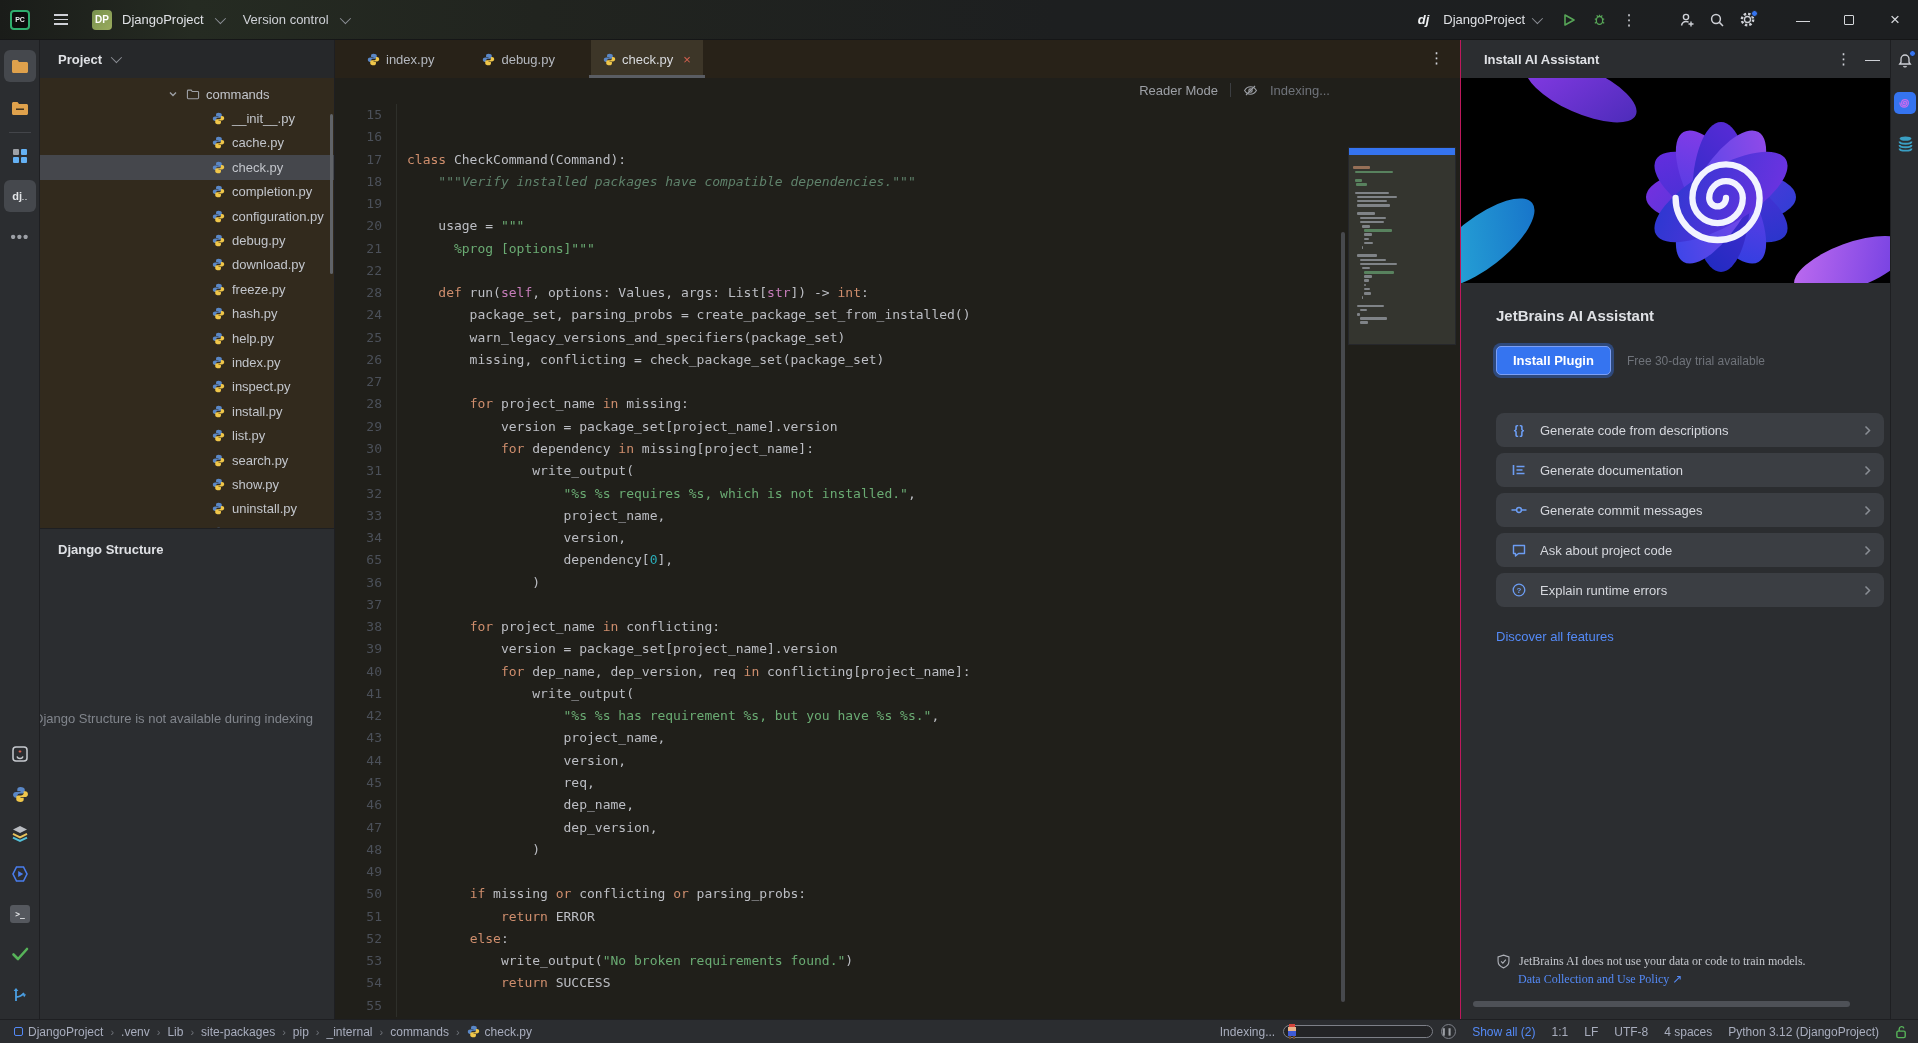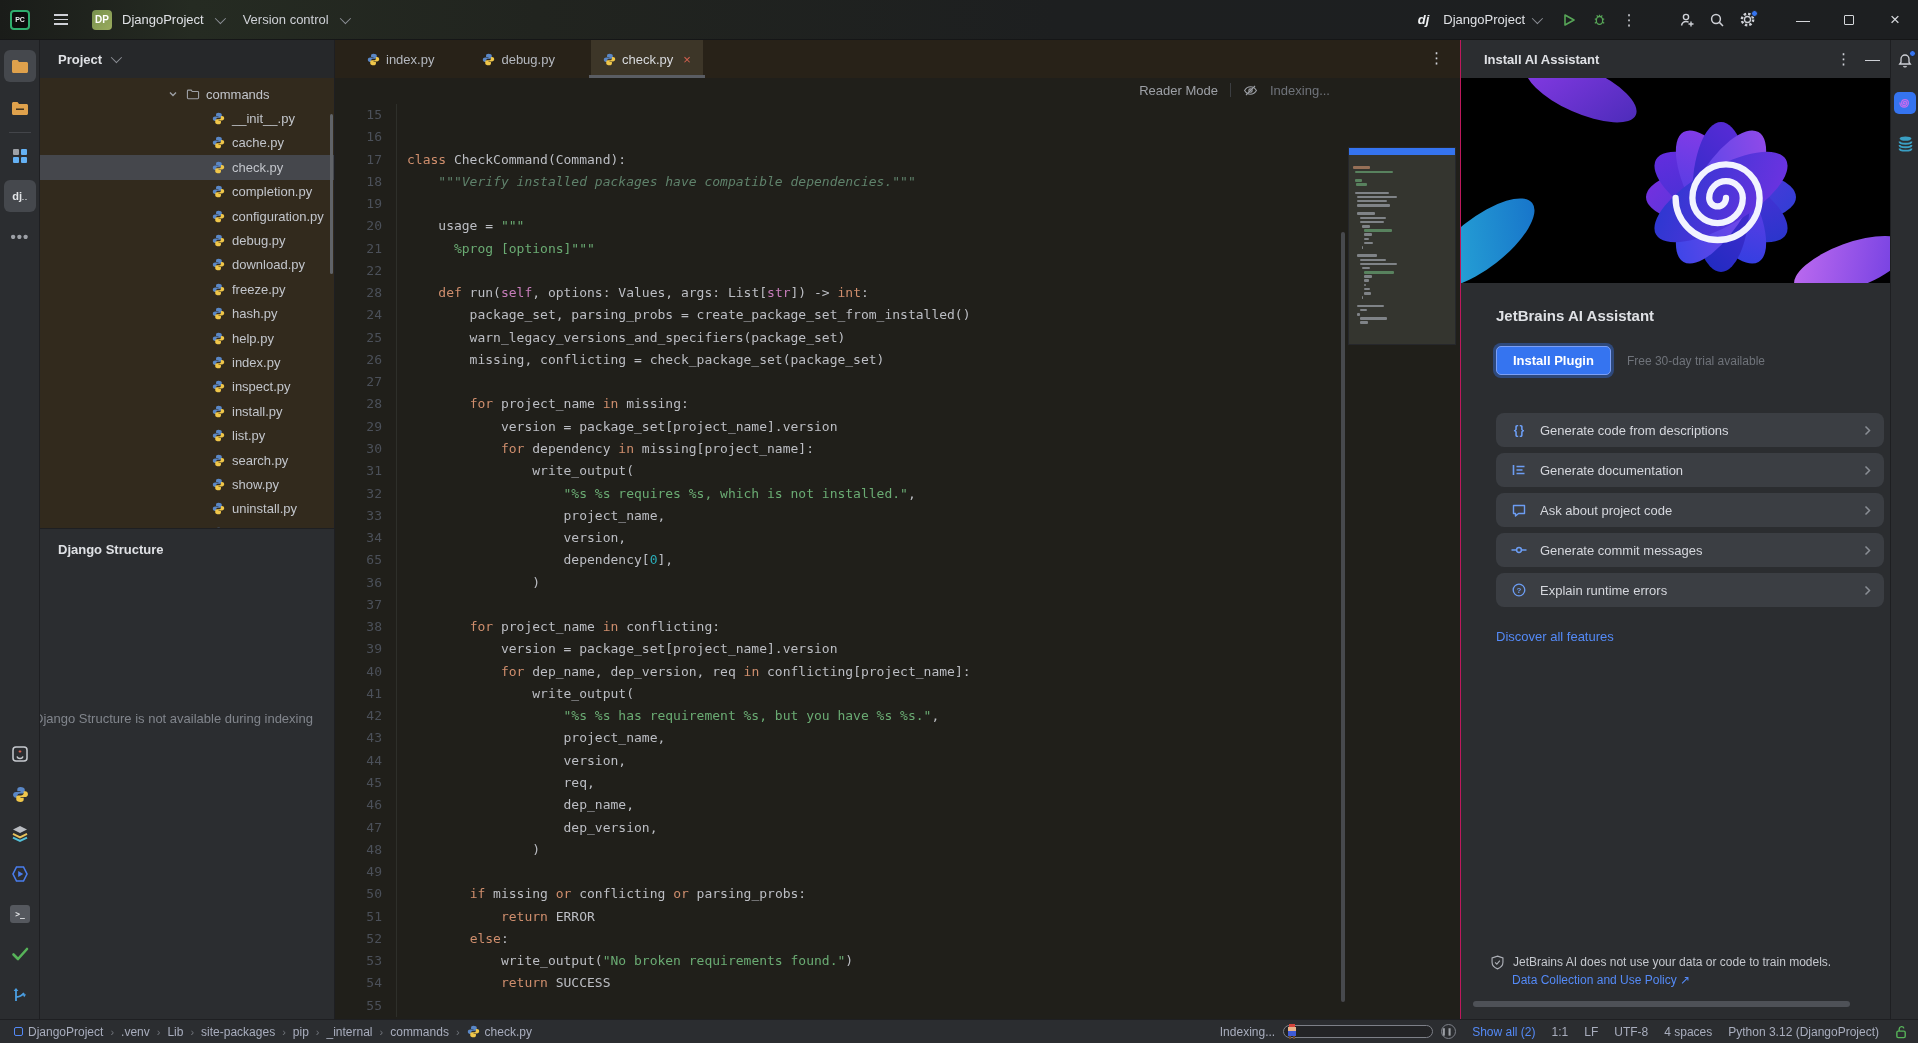--- a/index.html
+++ b/index.html
@@ -107,21 +107,21 @@
   .ai-btn-row { display:flex; align-items:center; margin-top:22px; gap:16px; }
   .install-btn { background:#3574f0; color:#fff; font-size:13px; font-weight:bold; border:1px solid #7da0f5; border-radius:5px;
     padding:6px 16px; cursor:pointer; box-shadow:0 0 0 3px rgba(53,116,240,.40); font-family:"Liberation Sans",sans-serif; }
   .trial-note { font-size:12px; color:#6f737a; }
   .feature-list { margin-top:38px; width:388px; display:flex; flex-direction:column; gap:6px; }
   .feature-card { height:34px; background:#3b3e43; border-radius:8px; display:flex; align-items:center; padding:0 12px 0 14px; cursor:pointer; }
   .fc-icon { width:18px; display:flex; justify-content:center; color:#6c9df3; font-size:12px; font-weight:bold; }
   .fc-label { font-size:13px; color:#d5d7dd; margin-left:12px; }
   .fc-chev { margin-left:auto; display:flex; }
   .discover-link { display:inline-block; margin-top:22px; font-size:13px; color:#548af7; cursor:pointer; }
-  .ai-footer { position:absolute; bottom:32px; left:17px; width:385px; }
+  .ai-footer { position:absolute; bottom:32px; left:23px; width:385px;font-family:Liberation Serif, serif; }
   .ai-footer-row { display:flex; gap:8px; }
   .privacy-note { font-size:12px; color:#c4c7cd; white-space:nowrap; overflow:hidden; width:362px; }
   .privacy-link { font-size:12px; color:#548af7; margin-left:22px; margin-top:3px; cursor:pointer; }
   .ai-hscroll { position:absolute; bottom:12px; left:0; width:377px; height:6px; background:#4e5157; border-radius:3px; }
 
   
   .stripe-right { width:28px; flex:none; background:#2b2d30; border-left:1px solid #1e1f22; position:relative; }
   .rs-icon { position:absolute; left:3px; width:22px; height:22px; display:flex; align-items:center; justify-content:center; cursor:pointer; }
   .ai-sq { width:22px; height:22px; border-radius:5px; background:#3574f0; display:flex; align-items:center; justify-content:center; }
 
@@ -719,39 +719,39 @@
               </span>
               <span class="fc-label">Generate documentation</span>
               <span class="fc-chev">
                 <svg width="9" height="11" viewBox="0 0 9 11">
                   <path fill="none" stroke="#8a8e95" stroke-width="1.5" d="M2.5 1.5l4 4-4 4"></path>
                 </svg>
               </span>
             </div>
             <div class="feature-card">
               <span class="fc-icon">
-                <svg width="14" height="13" viewBox="0 0 14 13">
-                  <path d="M1.5 1.5h11v8h-6l-3 2.5v-2.5h-2z" fill="none" stroke="#6c9df3" stroke-width="1.4" stroke-linejoin="round"></path>
+                <svg width="16" height="10" viewBox="0 0 16 10">
+                  <circle cx="8" cy="5" r="2.4" fill="none" stroke="#6c9df3" stroke-width="1.5"></circle>
+                  <path d="M0.5 5h5M10.5 5h5" stroke="#6c9df3" stroke-width="1.5"></path>
                 </svg>
               </span>
-              <span class="fc-label">Ask about project code</span>
+              <span class="fc-label">Generate commit messages</span>
               <span class="fc-chev">
                 <svg width="9" height="11" viewBox="0 0 9 11">
                   <path fill="none" stroke="#8a8e95" stroke-width="1.5" d="M2.5 1.5l4 4-4 4"></path>
                 </svg>
               </span>
             </div>
             <div class="feature-card">
               <span class="fc-icon">
-                <svg width="16" height="10" viewBox="0 0 16 10">
-                  <circle cx="8" cy="5" r="2.4" fill="none" stroke="#6c9df3" stroke-width="1.5"></circle>
-                  <path d="M0.5 5h5M10.5 5h5" stroke="#6c9df3" stroke-width="1.5"></path>
+                <svg width="14" height="13" viewBox="0 0 14 13">
+                  <path d="M1.5 1.5h11v8h-6l-3 2.5v-2.5h-2z" fill="none" stroke="#6c9df3" stroke-width="1.4" stroke-linejoin="round"></path>
                 </svg>
               </span>
-              <span class="fc-label">Generate commit messages</span>
+              <span class="fc-label">Ask about project code</span>
               <span class="fc-chev">
                 <svg width="9" height="11" viewBox="0 0 9 11">
                   <path fill="none" stroke="#8a8e95" stroke-width="1.5" d="M2.5 1.5l4 4-4 4"></path>
                 </svg>
               </span>
             </div>
             <div class="feature-card">
               <span class="fc-icon">
                 <svg width="14" height="14" viewBox="0 0 14 14">
                   <circle cx="7" cy="7" r="5.8" fill="none" stroke="#6c9df3" stroke-width="1.3"></circle>

